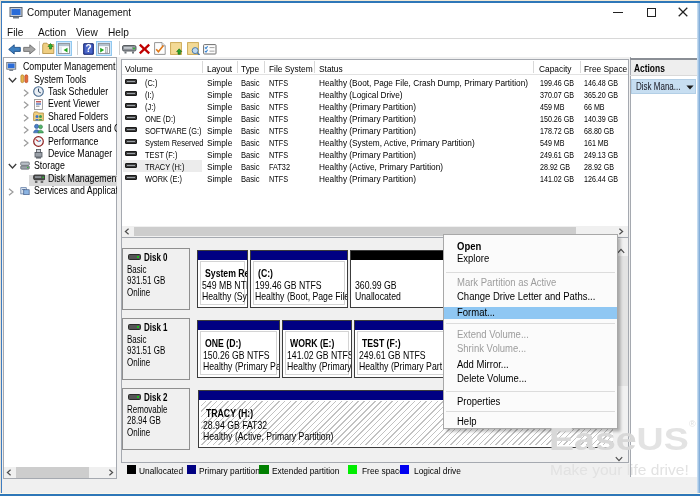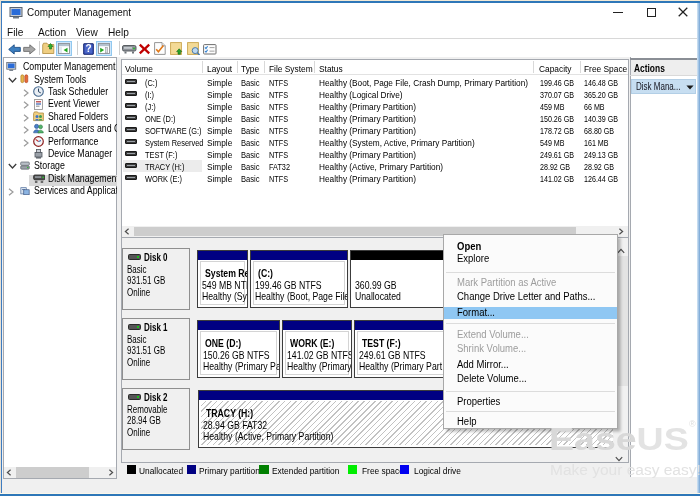--- a/index.html
+++ b/index.html
@@ -524,13 +524,13 @@
 <div class="mi" style="top:358.5px;">Add Mirror...</div>
 <div class="mi" style="top:373px;">Delete Volume...</div>
 <div class="msep" style="top:390.5px;"></div>
 <div class="mi" style="top:396.1px;">Properties</div>
 <div class="msep" style="top:411.4px;"></div>
 <div class="mi" style="top:416.2px;">Help</div>
 </div>
 
 <div class="txt" id="wm1"><span style="color:#d8d8d8;">Ease</span><span style="color:#e3e3e3;">US</span></div>
 <div class="txt" id="wm-r">®</div>
-<div class="txt" id="wm2">Make your easy easy!</div>
+<div class="txt" id="wm2">Make your life drive!</div>
 
 </body></html>

